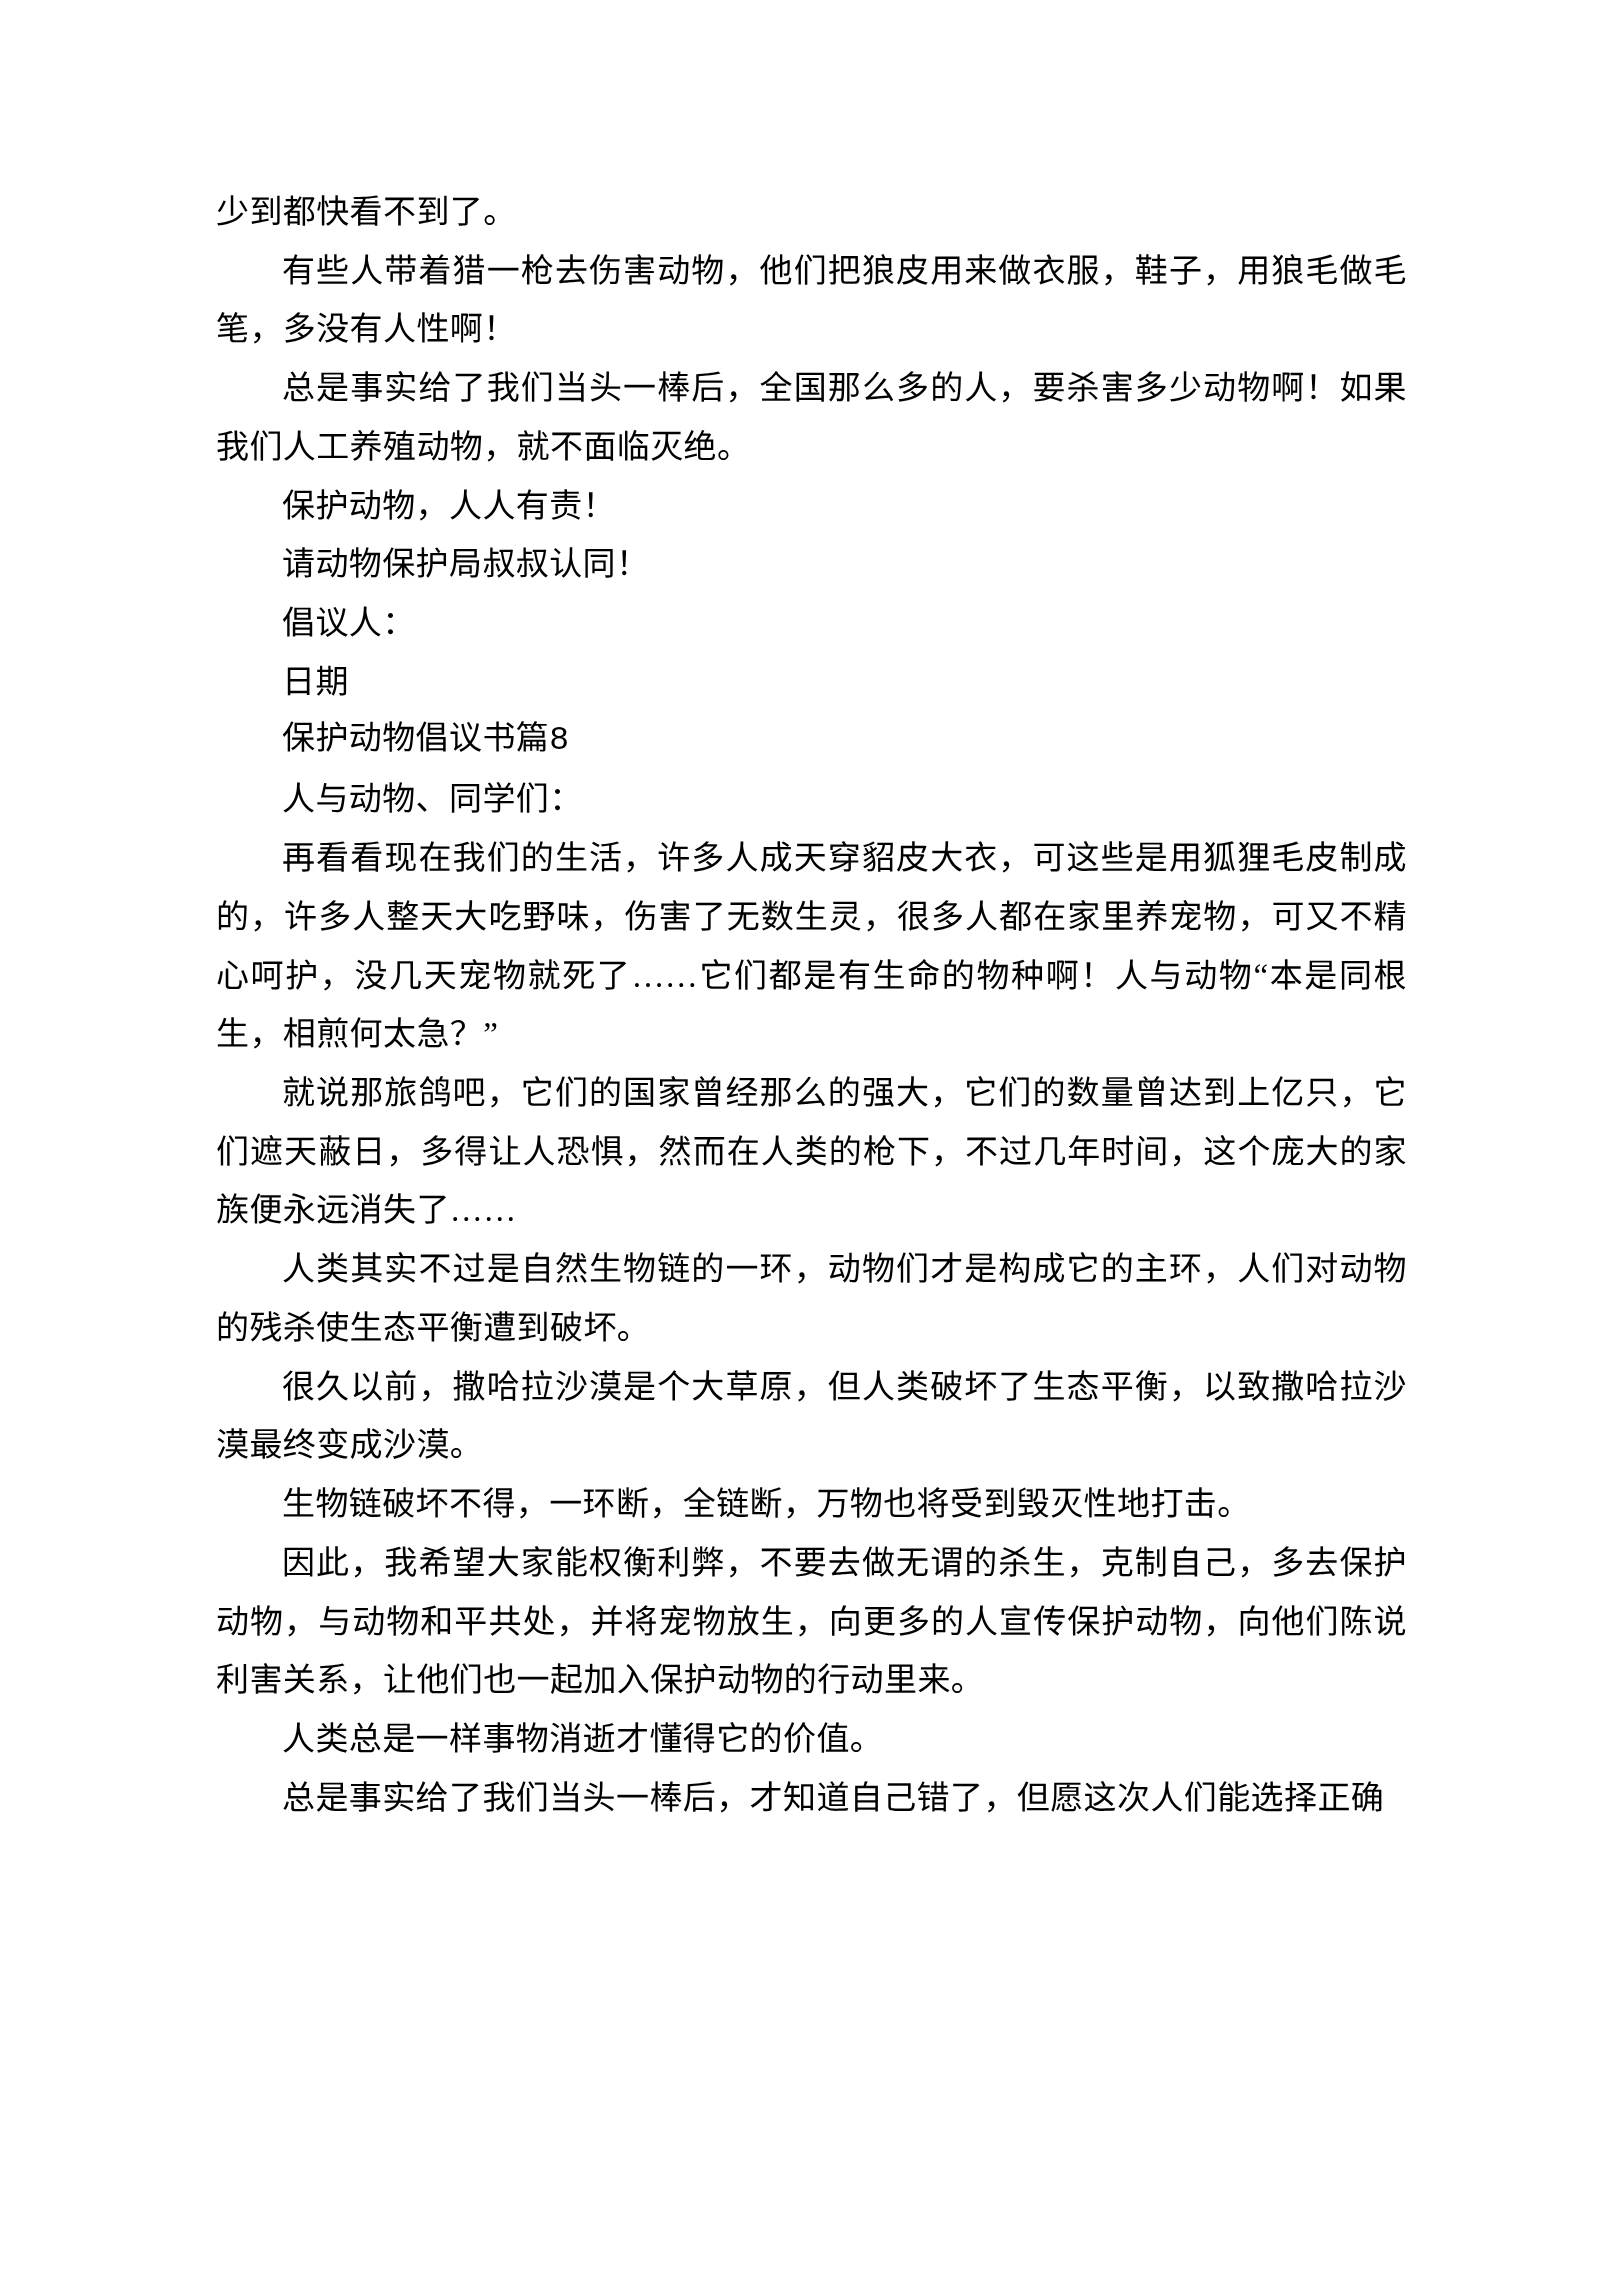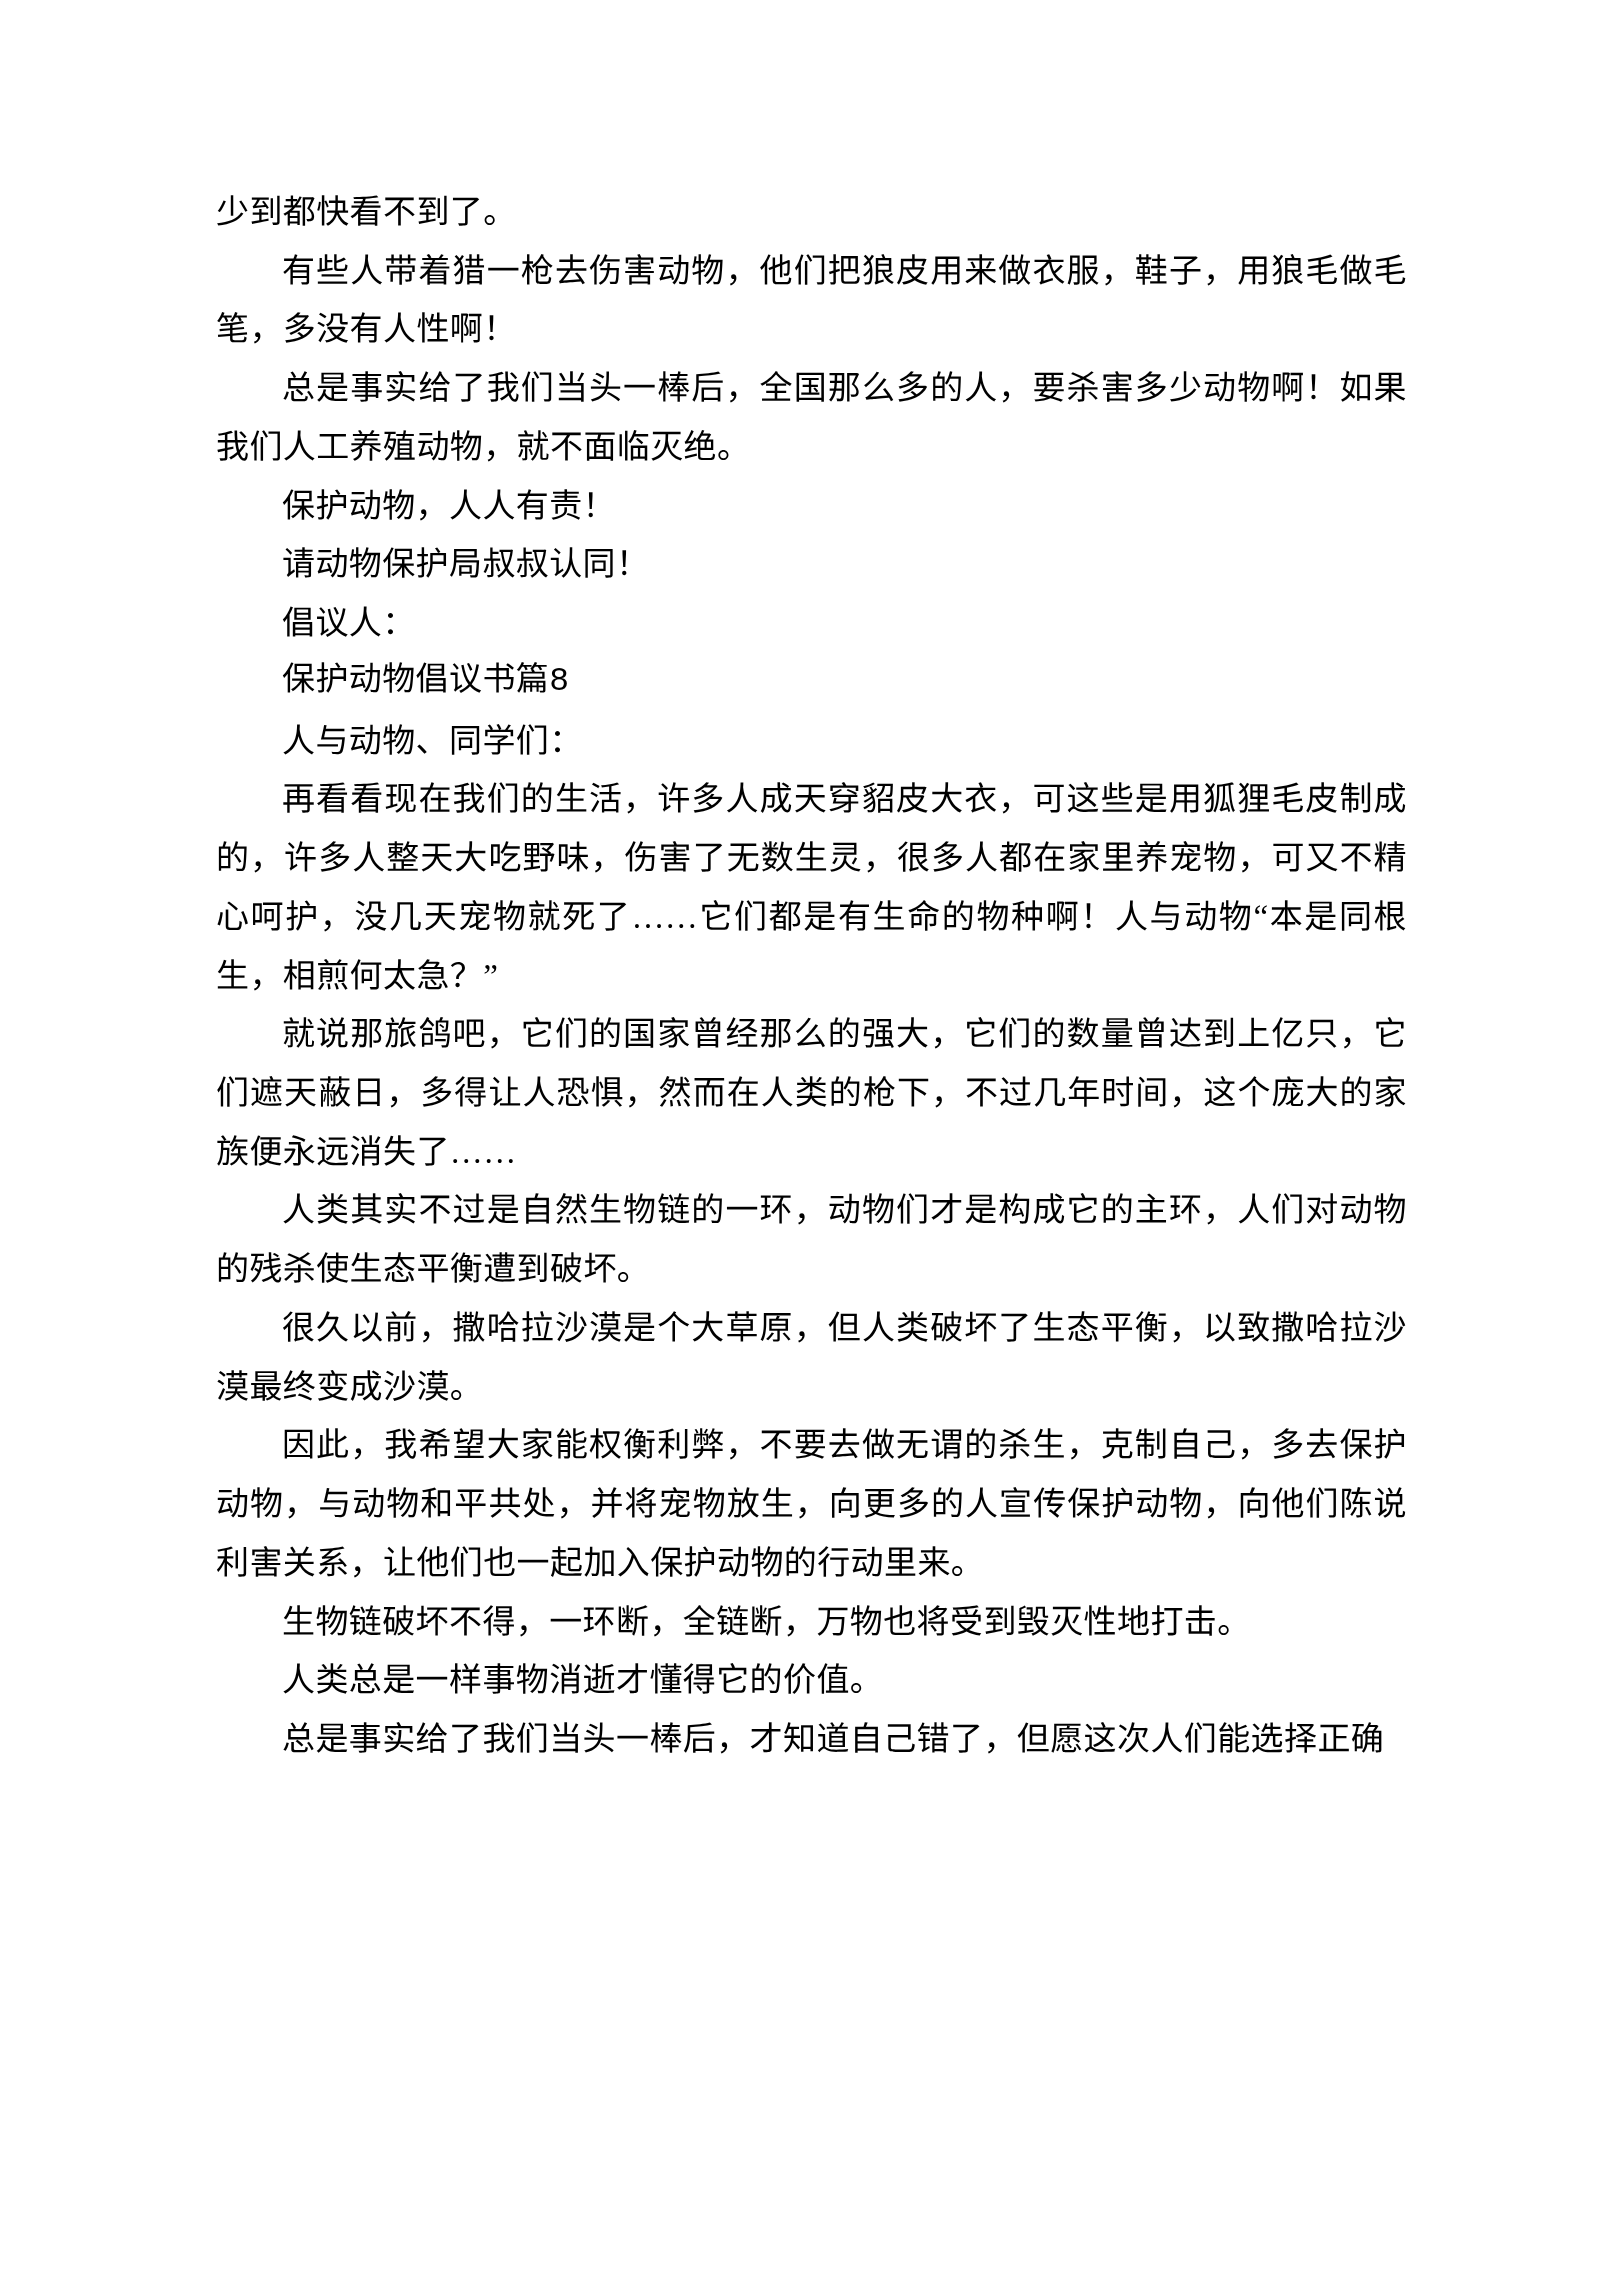--- a/index.html
+++ b/index.html
@@ -49,25 +49,26 @@
 <body>
 
 <div class="page">
   <div class="doc-body">
     <p class="para noindent">少到都快看不到了。</p>
     <p class="para">有些人带着猎一枪去伤害动物，他们把狼皮用来做衣服，鞋子，用狼毛做毛笔，多没有人性啊！</p>
     <p class="para">总是事实给了我们当头一棒后，全国那么多的人，要杀害多少动物啊！如果我们人工养殖动物，就不面临灭绝。</p>
     <p class="para">保护动物，人人有责！</p>
     <p class="para">请动物保护局叔叔认同！</p>
     <p class="para">倡议人：</p>
+    <p class="para">日期</p>
     <p class="heading">保护动物倡议书篇8</p>
     <p class="para">人与动物、同学们：</p>
     <p class="para">再看看现在我们的生活，许多人成天穿貂皮大衣，可这些是用狐狸毛皮制成的，许多人整天大吃野味，伤害了无数生灵，很多人都在家里养宠物，可又不精心呵护，没几天宠物就死了……它们都是有生命的物种啊！人与动物“本是同根生，相煎何太急？”</p>
     <p class="para">就说那旅鸽吧，它们的国家曾经那么的强大，它们的数量曾达到上亿只，它们遮天蔽日，多得让人恐惧，然而在人类的枪下，不过几年时间，这个庞大的家族便永远消失了……</p>
     <p class="para">人类其实不过是自然生物链的一环，动物们才是构成它的主环，人们对动物的残杀使生态平衡遭到破坏。</p>
     <p class="para">很久以前，撒哈拉沙漠是个大草原，但人类破坏了生态平衡，以致撒哈拉沙漠最终变成沙漠。</p>
+    <p class="para">生物链破坏不得，一环断，全链断，万物也将受到毁灭性地打击。</p>
     <p class="para">因此，我希望大家能权衡利弊，不要去做无谓的杀生，克制自己，多去保护动物，与动物和平共处，并将宠物放生，向更多的人宣传保护动物，向他们陈说利害关系，让他们也一起加入保护动物的行动里来。</p>
-    <p class="para">生物链破坏不得，一环断，全链断，万物也将受到毁灭性地打击。</p>
     <p class="para">人类总是一样事物消逝才懂得它的价值。</p>
     <p class="para">总是事实给了我们当头一棒后，才知道自己错了，但愿这次人们能选择正确</p>
   </div>
 </div>
 
 
 </body></html>

